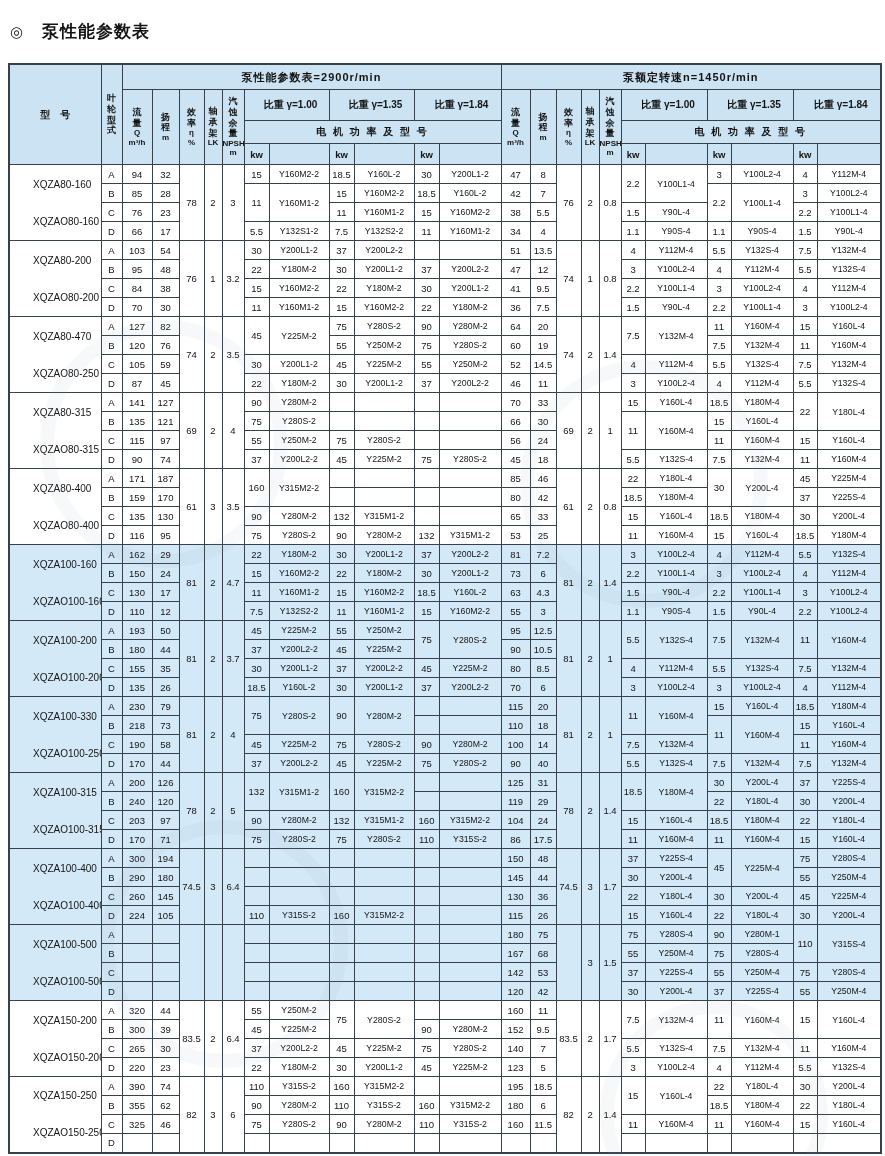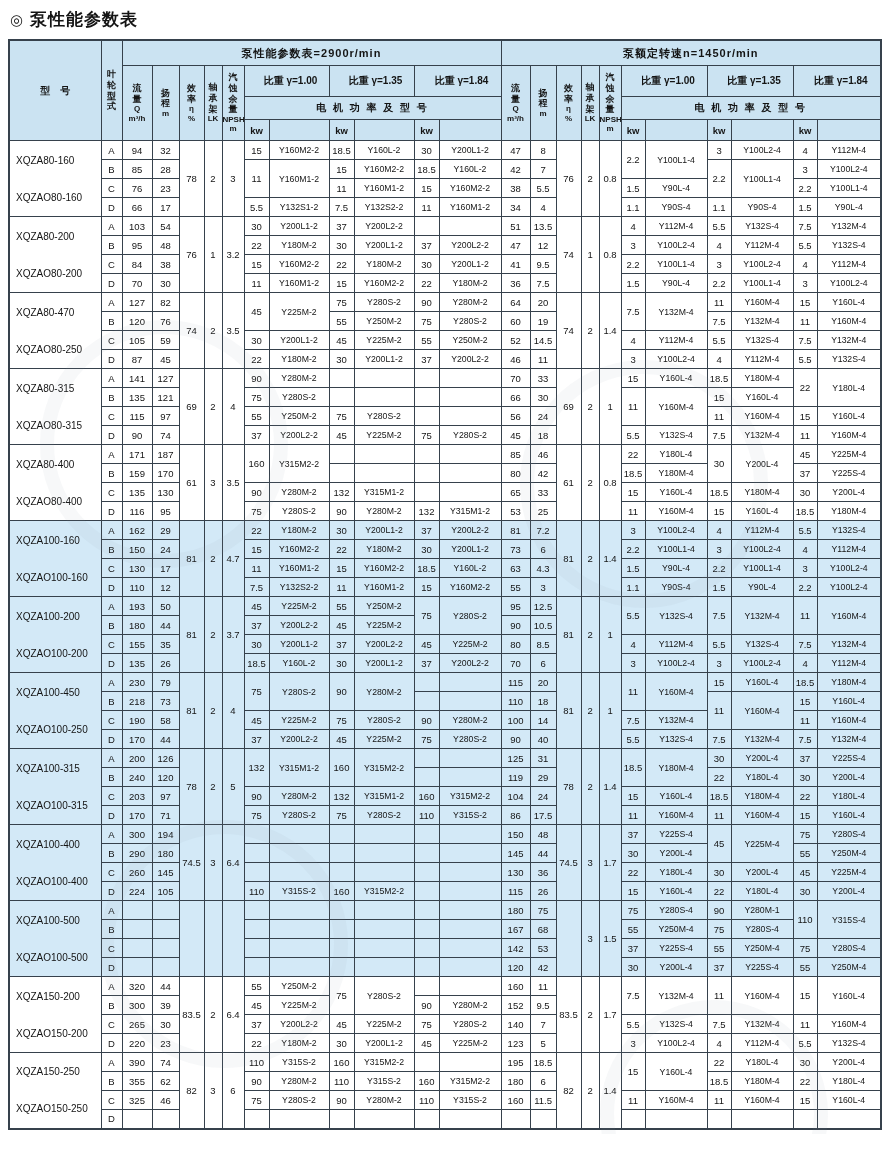--- a/index.html
+++ b/index.html
@@ -3,36 +3,36 @@
 <meta charset="utf-8">
 <style>
   :root{
     --hbg:#cbe3f2; --sbg:#d3e9f7; --bd:#36414c; --txt:#141414;
   }
   html,body{margin:0;padding:0;background:#fff;width:885px;}
   body{font-family:"Liberation Sans","DejaVu Sans",sans-serif;color:var(--txt);position:relative;overflow:hidden;}
   .page{padding:6px 8px 4px 8px;position:relative;}
   .title-row{display:flex;align-items:center;gap:7px;margin:2px 0 8px 2px;}
   .title-row .bullet{font-size:15px;font-weight:bold;}
-  .title-row h1{font-size:17px;margin:0;font-weight:bold;letter-spacing:1px;}
+  .title-row h1{font-size:17px;margin:12px;font-weight:bold;letter-spacing:1px;}
   table{border-collapse:collapse;table-layout:fixed;width:869px;border:2px solid var(--bd);}
   th,td{border:1px solid var(--bd);padding:0;text-align:center;vertical-align:middle;overflow:hidden;white-space:nowrap;}
   thead th{background:var(--hbg);font-weight:bold;font-size:10px;}
   thead .sect{font-size:11px;letter-spacing:1px;height:24px;}
   thead .grav{font-size:10px;height:30px;padding-left:8px;}
   thead .mot{font-size:10px;letter-spacing:2px;height:22px;}
   thead .kwh{font-size:9.5px;font-weight:bold;height:20px;margin-left:8px;}
   .vl span{display:block;font-size:9px;line-height:1.18;font-weight:bold;}
   .vl .lat{font-size:8px;}
   tbody tr{height:19px;}
   tbody td{font-size:9.5px;background:#fff;}
   tbody tr.shaded td{background:var(--sbg);}
   td.motor{font-size:8.7px;}
   td.model-cell{text-align:left;}
-  .model-wrap{display:flex;flex-direction:column;justify-content:space-around;height:74px;align-items:flex-start;padding-left:6px;font-size:10px;}
+  .model-wrap{display:flex;flex-direction:column;justify-content:space-around;height:74px;align-items:flex-start;padding-left:16px;font-size:10px;margin-left:7px;}
   .wm{position:absolute;border:14px solid rgba(140,155,170,0.07);border-radius:50%;pointer-events:none;}
   .wm1{width:220px;height:220px;left:40px;top:320px;}
   .wm2{width:220px;height:220px;left:520px;top:360px;transform:rotate(20deg);}
   .wm3{width:220px;height:220px;left:100px;top:820px;}
   .wm4{width:200px;height:200px;left:600px;top:1000px;}
 </style>
 </head>
 <body>
 
 <div class="page">
@@ -761,21 +761,21 @@
           <td>3</td>
           <td class="motor">Y100L2-4</td>
           <td>3</td>
           <td class="motor">Y100L2-4</td>
           <td>4</td>
           <td class="motor">Y112M-4</td>
         </tr>
         <tr class="shaded">
           <td rowspan="4" class="model-cell">
             <div class="model-wrap">
-              <div>XQZA100-450</div>
+              <div>XQZA100-330</div>
               <div>XQZAO100-250</div>
             </div>
           </td>
           <td>A</td>
           <td>230</td>
           <td>79</td>
           <td rowspan="4">81</td>
           <td rowspan="4">2</td>
           <td rowspan="4">4</td>
           <td rowspan="2">75</td>

